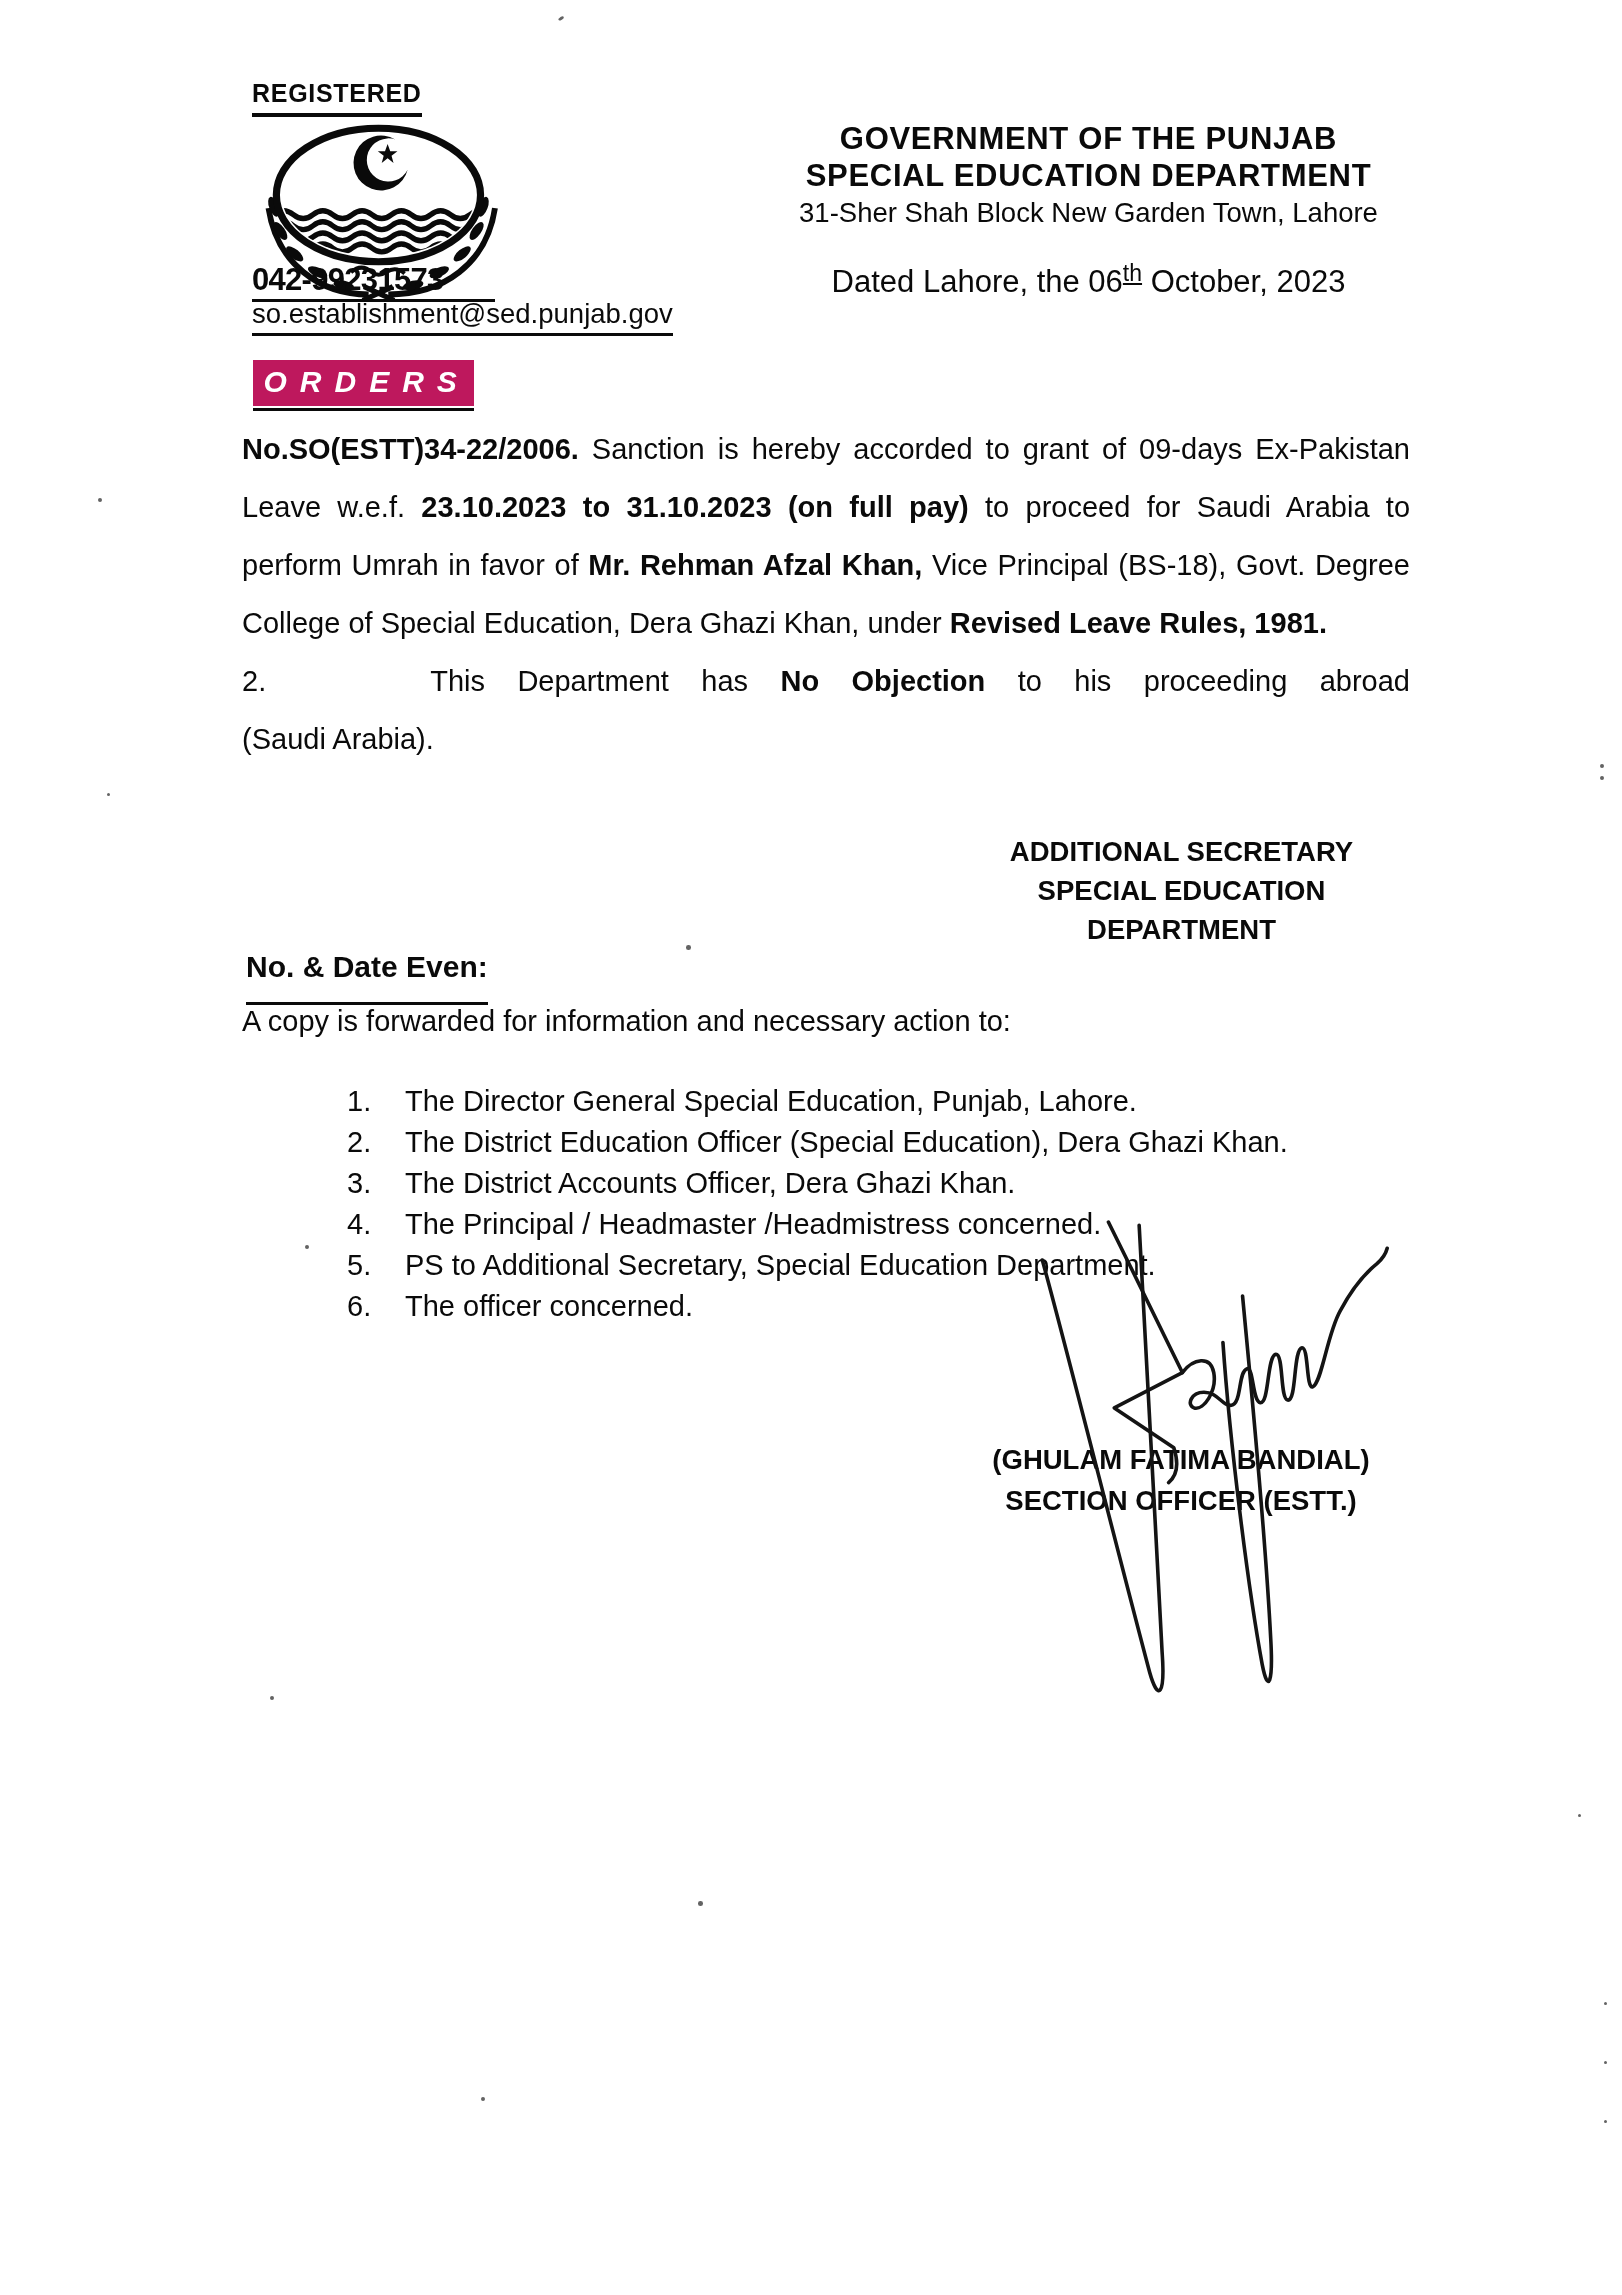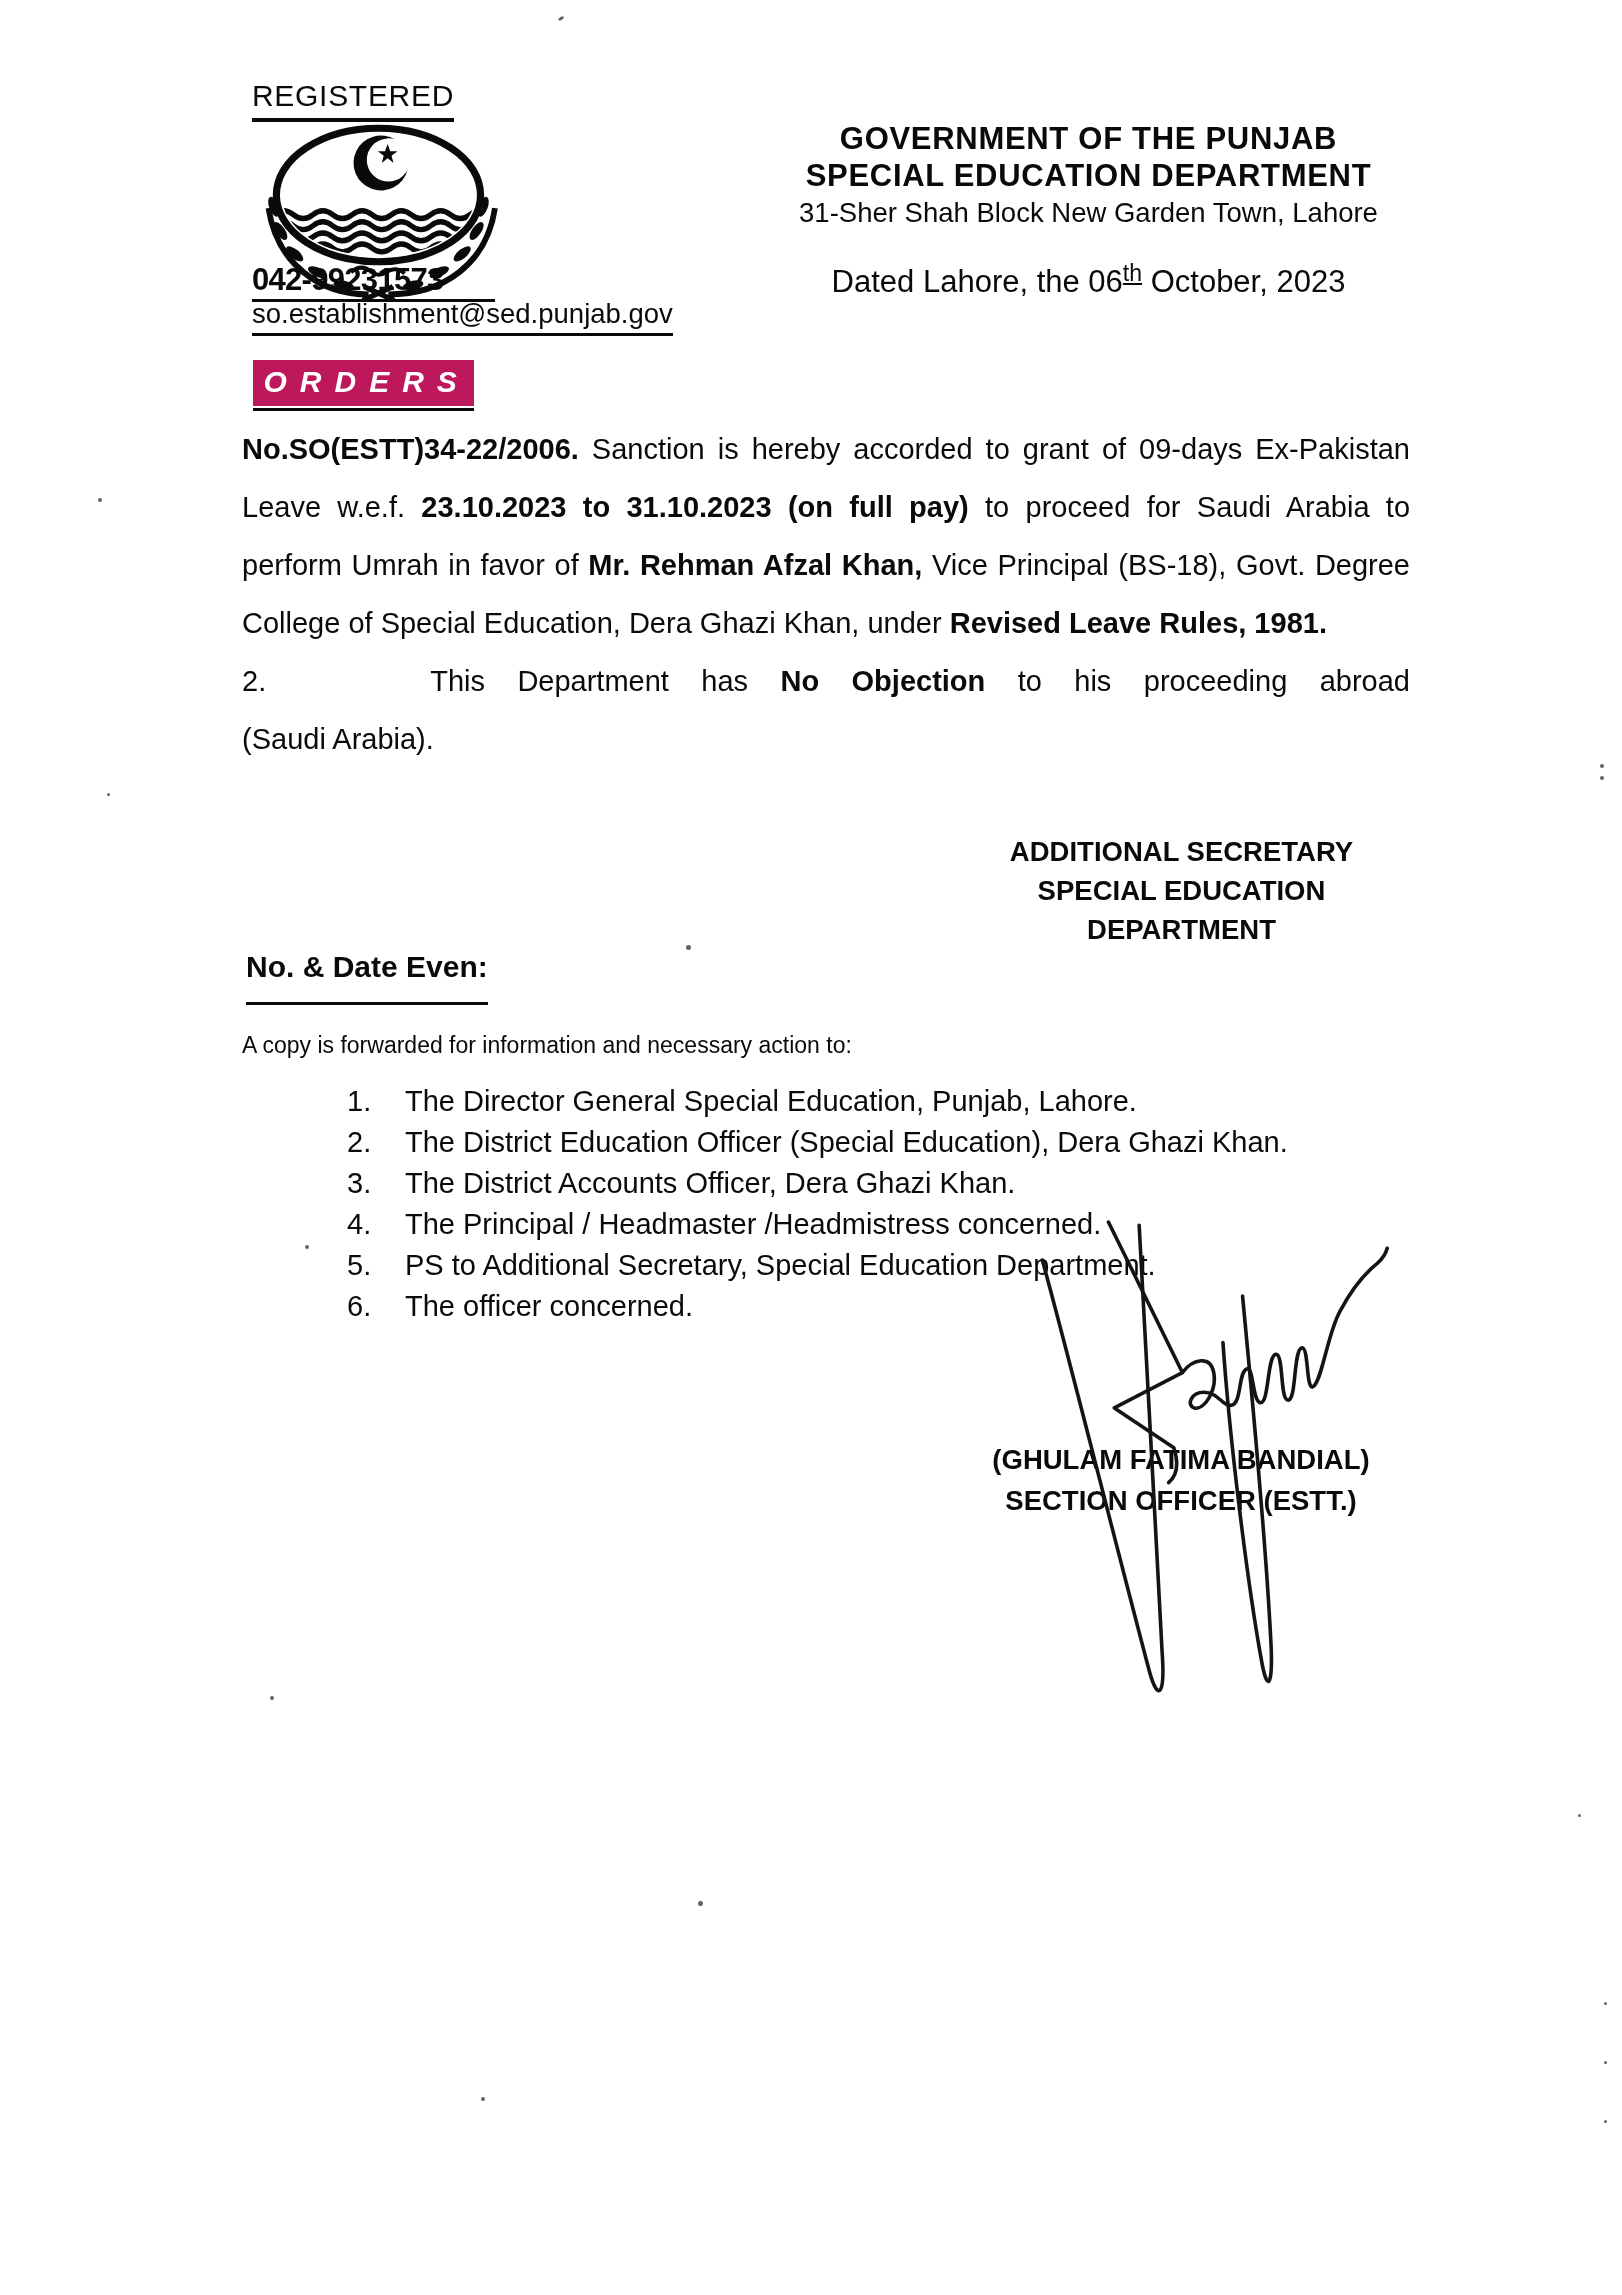--- a/index.html
+++ b/index.html
@@ -6,21 +6,21 @@
   #doc{
     position:relative;width:1622px;height:2295px;margin:0 auto;
     background:#ffffff;color:#0a0a0a;
     font-family:"Liberation Sans",sans-serif;overflow:hidden;
   }
   .abs{position:absolute;}
   .b{font-weight:bold;}
   .bi{font-weight:bold;}
 
   
-  #registered{left:252px;top:79px;font-size:30px;font-weight:normal;letter-spacing:0.7px;
+  #registered{left:252px;top:79px;font-size:25px;font-weight:bold;letter-spacing:0.7px;
     border-bottom:4.6px solid #0a0a0a;padding-bottom:5.2px;}
   #crest{left:254px;top:123px;}
   #phone{left:252px;top:262px;font-size:31px;font-weight:bold;letter-spacing:-0.7px;
     width:243px;border-bottom:3.3px solid #0a0a0a;padding-bottom:1.3px;}
   #email{left:252px;top:298px;font-size:27.5px;font-weight:normal;
     border-bottom:3.3px solid #0a0a0a;padding-bottom:2.6px;}
 
   
   #org{left:772px;top:120px;width:633px;text-align:center;line-height:37px;}
   #org .l1,#org .l2{font-size:31px;font-weight:bold;letter-spacing:0.7px;}
@@ -39,21 +39,21 @@
   .jline{height:58px;line-height:58px;text-align:justify;text-align-last:justify;white-space:normal;}
   .lline{height:58px;line-height:58px;text-align:left;}
   .tabgap{display:inline-block;width:164px;height:0.7px;}
 
   
   #sig-top{left:955px;top:832px;width:453px;text-align:center;
     font-size:27.5px;font-weight:bold;line-height:39px;}
 
   #nodate{left:246px;top:950px;font-size:30px;font-weight:bold;
     border-bottom:3.3px solid #0a0a0a;padding-bottom:18px;}
-  #copyline{left:242px;top:1032px;font-size:23px;}
+  #copyline{left:242px;top:1005px;font-size:29px;}
 
   
   #dist{left:347px;top:1081px;font-size:29px;}
   #dist .row{display:flex;height:41px;line-height:41px;}
   #dist .num{width:58px;flex:none;}
 
   
   #sig-name{left:916px;top:1439px;width:530px;text-align:center;
     font-size:27.5px;font-weight:bold;line-height:41px;}
   #signature{left:916px;top:1207px;z-index:5;}

